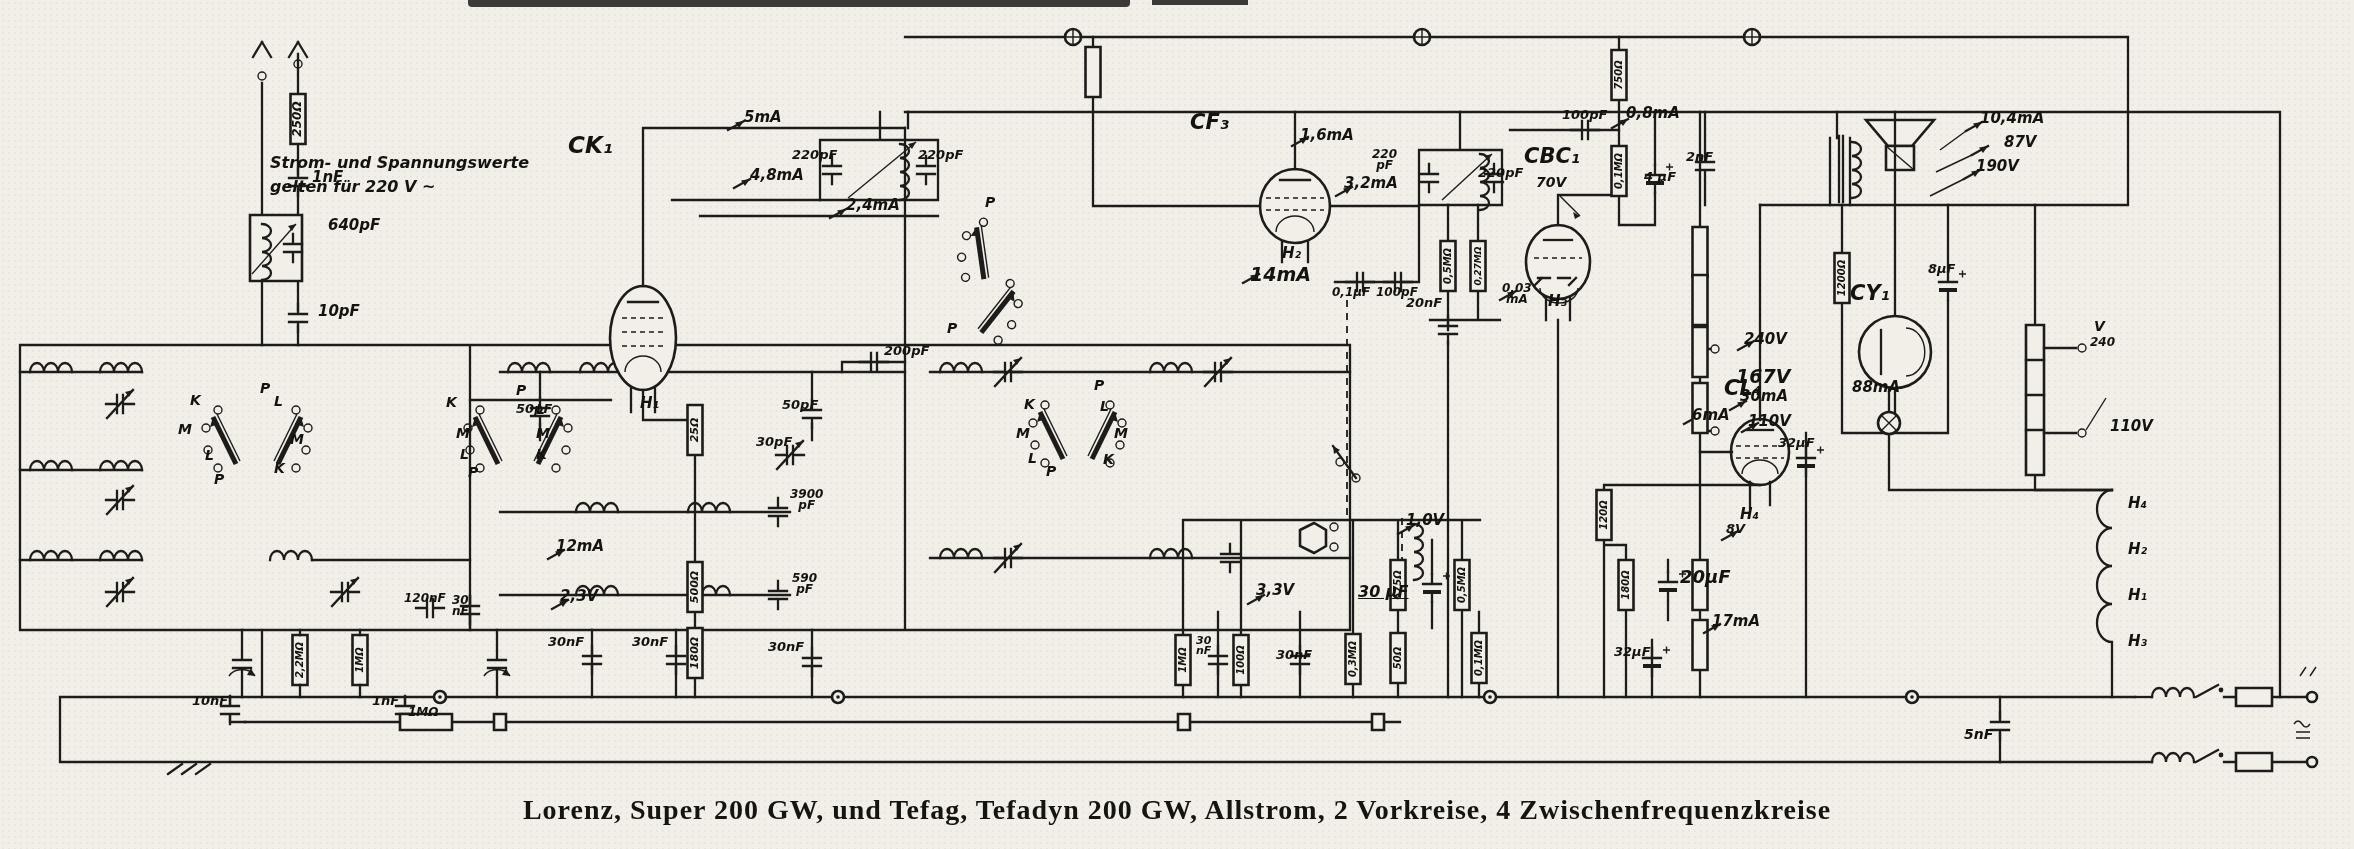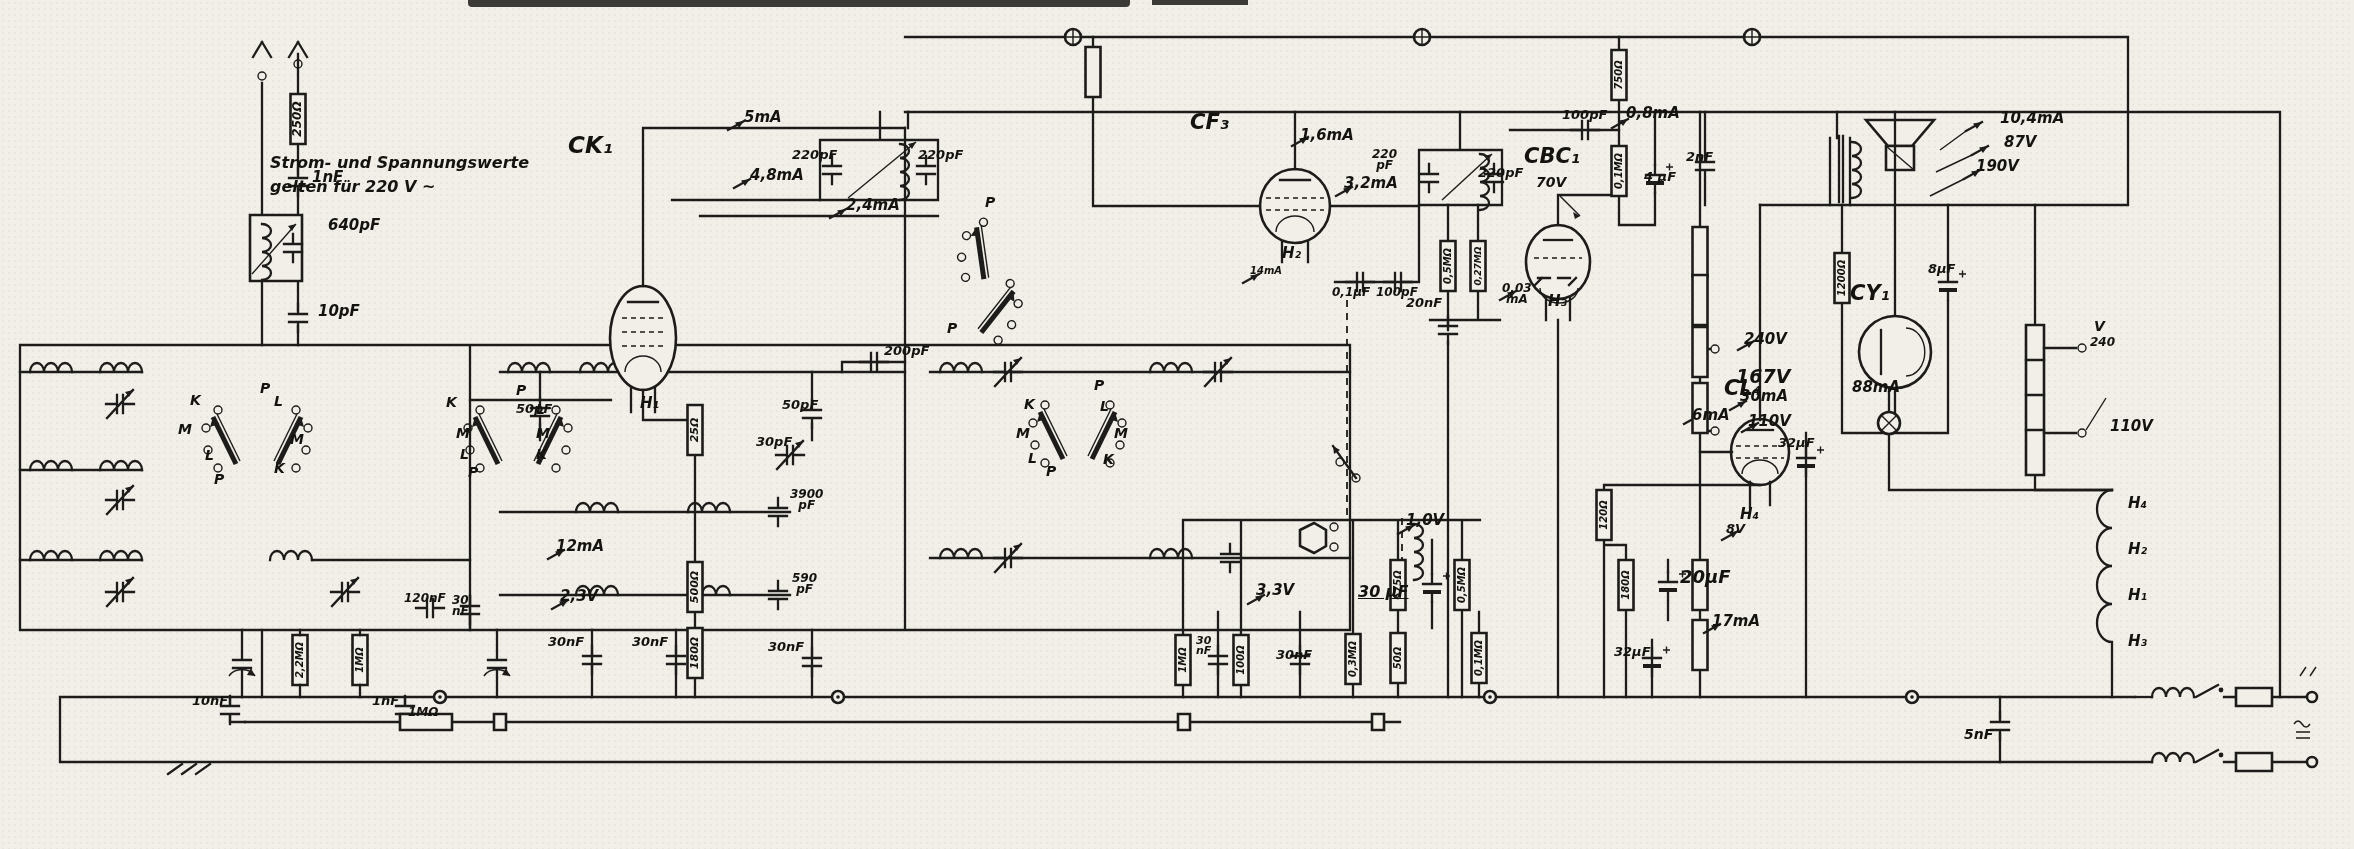--- a/index.html
+++ b/index.html
@@ -472,21 +472,21 @@
       <div class="lbl" style="font-size: 12px; left: 790px; top: 489.36px;">3900
 pF</div>
       <div class="lbl" style="font-size: 12px; left: 792px; top: 573.36px;">590
 pF</div>
       <div class="lbl" style="font-size: 13px; left: 792px; top: 148.64px;">220pF</div>
       <div class="lbl" style="font-size: 13px; left: 918px; top: 148.64px;">220pF</div>
       <div class="lbl" style="font-size: 21px; left: 1190px; top: 112.88px;">CF₃</div>
       <div class="lbl" style="font-size: 15px; left: 1300px; top: 129.2px;">1,6mA</div>
       <div class="lbl" style="font-size: 15px; left: 1344px; top: 177.2px;">3,2mA</div>
       <div class="lbl" style="font-size: 15px; left: 1282px; top: 247.2px;">H₂</div>
-      <div class="lbl" style="font-size: 10px; left: 1250px; top: 266.2px;">14mA</div>
+      <div class="lbl" style="font-size: 19px; left: 1250px; top: 266.2px;">14mA</div>
       <div class="lbl" style="font-size: 12px; left: 1372px; top: 149.36px;">220
 pF</div>
       <div class="lbl" style="font-size: 13px; left: 1478px; top: 166.64px;">220pF</div>
       <div class="lbl" style="font-size: 12px; left: 1332px; top: 287.36px;">0,1µF</div>
       <div class="lbl" style="font-size: 12px; left: 1376px; top: 287.36px;">100pF</div>
       <div class="lbl" style="font-size: 10px; left: 1448px; top: 266px; transform: translate(-50%, -50%) rotate(-90deg);">0,5MΩ</div>
       <div class="lbl" style="font-size: 9px; left: 1478px; top: 266px; transform: translate(-50%, -50%) rotate(-90deg);">0,27MΩ</div>
       <div class="lbl" style="font-size: 13px; left: 1406px; top: 296.64px;">20nF</div>
       <div class="lbl" style="font-size: 21px; left: 1524px; top: 146.88px;">CBC₁</div>
       <div class="lbl" style="font-size: 14px; left: 1536px; top: 175.92px;">70V</div>
@@ -519,30 +519,31 @@
       <div class="lbl" style="font-size: 15px; left: 1740px; top: 508.2px;">H₄</div>
       <div class="lbl" style="font-size: 13px; left: 1726px; top: 522.64px;">8V</div>
       <div class="lbl" style="font-size: 10px; left: 1604px; top: 515px; transform: translate(-50%, -50%) rotate(-90deg);">120Ω</div>
       <div class="lbl" style="font-size: 10px; left: 1626px; top: 585px; transform: translate(-50%, -50%) rotate(-90deg);">180Ω</div>
       <div class="lbl" style="font-size: 18px; left: 1680px; top: 568.64px;">20µF</div>
       <div class="lbl" style="font-size: 13px; left: 1614px; top: 645.64px;">32µF</div>
       <div class="lbl" style="font-size: 15px; left: 1712px; top: 615.2px;">17mA</div>
       <div class="lbl" style="font-size: 15px; left: 1744px; top: 333.2px;">240V</div>
       <div class="lbl" style="font-size: 15px; left: 1748px; top: 415.2px;">110V</div>
       <div class="lbl" style="font-size: 13px; left: 1778px; top: 436.64px;">32µF</div>
-      <div class="lbl" style="font-size: 15px; left: 1980px; top: 112.2px; margin-left: 20px;">10,4mA</div>
+      <div class="lbl" style="font-size: 15px; left: 1980px; top: 112.2px;">10,4mA</div>
       <div class="lbl" style="font-size: 15px; left: 1986px; top: 136.2px; margin-left: 18px;">87V</div>
       <div class="lbl" style="font-size: 15px; left: 1976px; top: 160.2px;">190V</div>
       <div class="lbl" style="font-size: 10px; left: 1842px; top: 278px; transform: translate(-50%, -50%) rotate(-90deg);">1200Ω</div>
       <div class="lbl" style="font-size: 21px; left: 1850px; top: 283.88px;">CY₁</div>
       <div class="lbl" style="font-size: 15px; left: 1852px; top: 381.2px;">88mA</div>
       <div class="lbl" style="font-size: 13px; left: 1928px; top: 262.64px;">8µF</div>
       <div class="lbl" style="font-size: 14px; left: 2094px; top: 319.92px;">V</div>
       <div class="lbl" style="font-size: 12px; left: 2090px; top: 337.36px; text-align: center;">240</div>
       <div class="lbl" style="font-size: 15px; left: 2110px; top: 420.2px;">110V</div>
       <div class="lbl" style="font-size: 15px; left: 2128px; top: 497.2px;">H₄</div>
       <div class="lbl" style="font-size: 15px; left: 2128px; top: 543.2px;">H₂</div>
       <div class="lbl" style="font-size: 15px; left: 2128px; top: 589.2px;">H₁</div>
       <div class="lbl" style="font-size: 15px; left: 2128px; top: 635.2px;">H₃</div>
       <div class="lbl" style="font-size: 14px; left: 1964px; top: 727.92px;">5nF</div>
     </div>
 
+  <div class="caption">Lorenz, Super 200 GW, und Tefag, Tefadyn 200 GW, Allstrom, 2 Vorkreise, 4 Zwischenfrequenzkreise</div>
 </div>
 
 </body></html>

